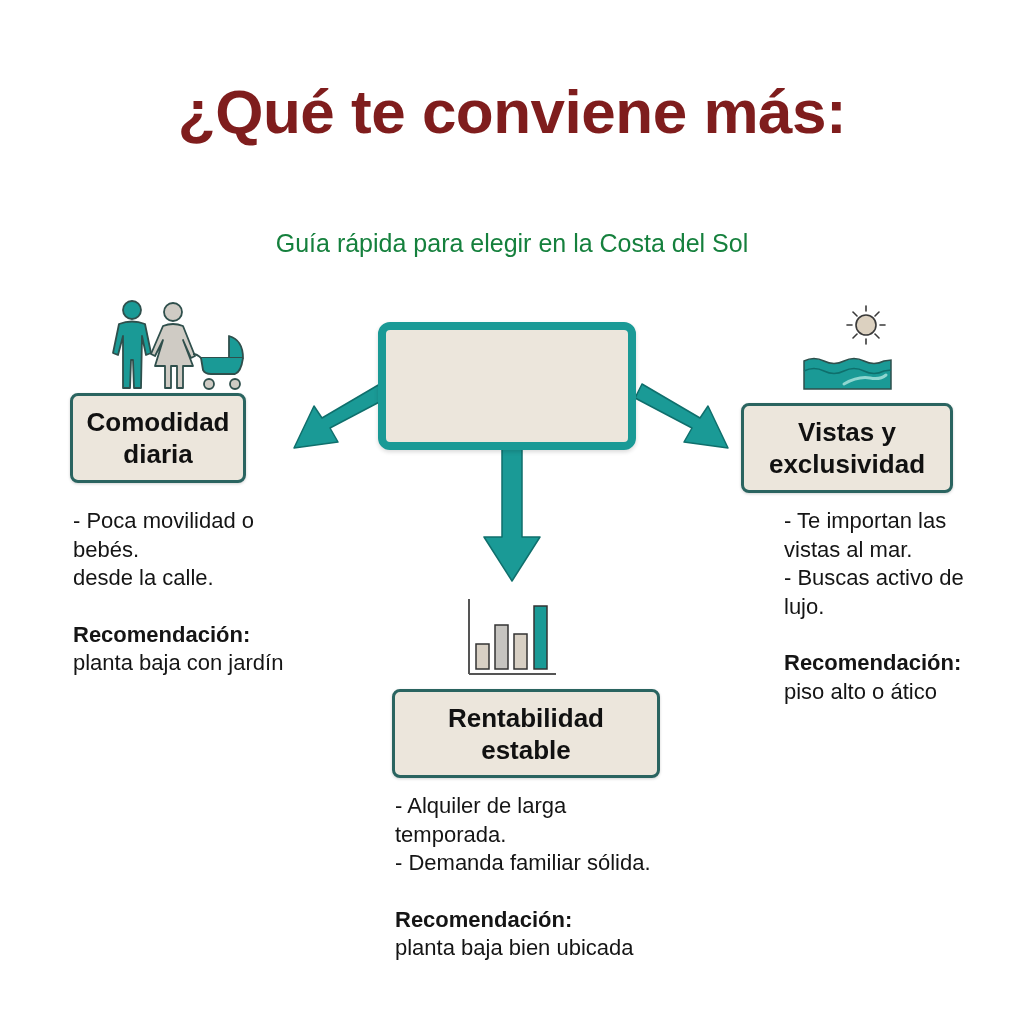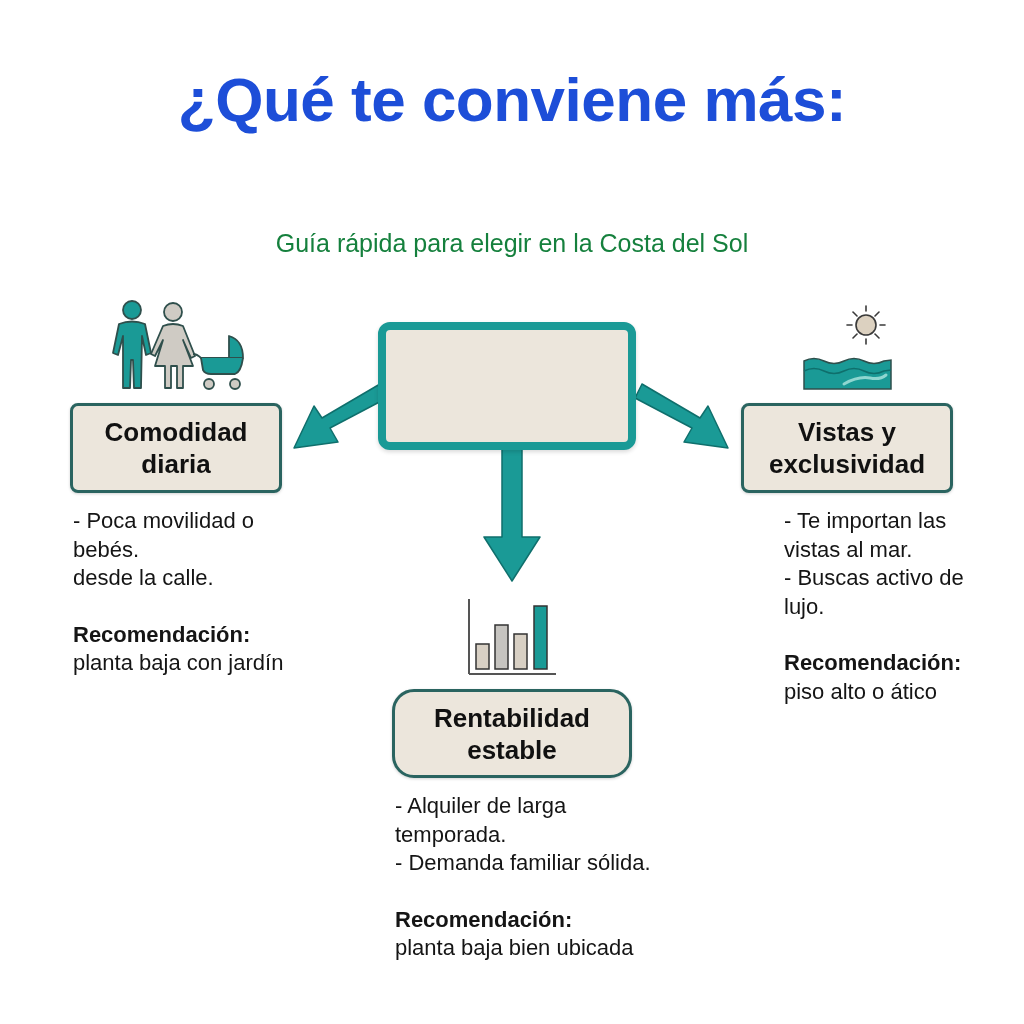--- a/index.html
+++ b/index.html
@@ -1,44 +1,44 @@
 <!DOCTYPE html>
 <html><head>
   <meta charset="utf-8">
   <style>
     html, body { margin: 0; padding: 0; }
     body {
       width: 1024px; height: 1024px; background: #ffffff; position: relative; overflow: hidden;
       font-family: "Liberation Sans", "DejaVu Sans", sans-serif; color: #161616;
     }
     .title {
-      position: absolute; left: 0; top: 64px; width: 1024px; text-align: center;
-      font-weight: bold; font-size: 62px; line-height: 72px; color: #1d4ed8;
+      position: absolute; left: 0; top: 76px; width: 1024px; text-align: center;
+      font-weight: bold; font-size: 62px; line-height: 72px; color: #7f1d1d;
       letter-spacing: -0.5px;
     }
     .subtitle {
       position: absolute; left: 0; top: 229px; width: 1024px; text-align: center;
       font-size: 25px; color: #15803d;
     }
     .hub {
       position: absolute; left: 378px; top: 322px; width: 258px; height: 128px;
       box-sizing: border-box; border: 8px solid #1a9a96; border-radius: 12px;
       background: #ece6dc; display: flex; align-items: center; justify-content: center;
       text-align: center; font-weight: bold; font-size: 36px; line-height: 42px; color: #111;
       box-shadow: 0 2px 4px rgba(0,0,0,0.15);
     }
     .option {
       position: absolute; box-sizing: border-box; border: 3px solid #2a6460; border-radius: 8px;
       background: #ece6dc; display: flex; align-items: center; justify-content: center;
       text-align: center; font-weight: bold; font-size: 26px; line-height: 32px; color: #111;
       box-shadow: 0 1px 3px rgba(0,0,0,0.18);
     }
-    .opt-left { left: 70px; top: 403px; width: 212px; height: 90px; text-align: center; }
+    .opt-left { left: 70px; top: 393px; width: 176px; height: 90px; text-align: center; }
     .opt-right { left: 741px; top: 403px; width: 212px; height: 90px; }
-    .opt-bottom { left: 392px; top: 689px; width: 240px; height: 89px; border-radius: 22px; }
+    .opt-bottom { left: 392px; top: 689px; width: 268px; height: 89px; }
     .desc { position: absolute; font-size: 22px; line-height: 28.5px; color: #151515; }
     .desc .gap { height: 28px; }
     .desc .rec-label { font-weight: bold; }
     .desc-left { left: 73px; top: 507px; width: 250px; }
     .desc-right { left: 744px; top: 507px; width: 240px; margin-left: 40px; }
     .desc-bottom { left: 395px; top: 792px; width: 320px; }
     svg.abs { position: absolute; }
   </style>
 </head>
 <body>

